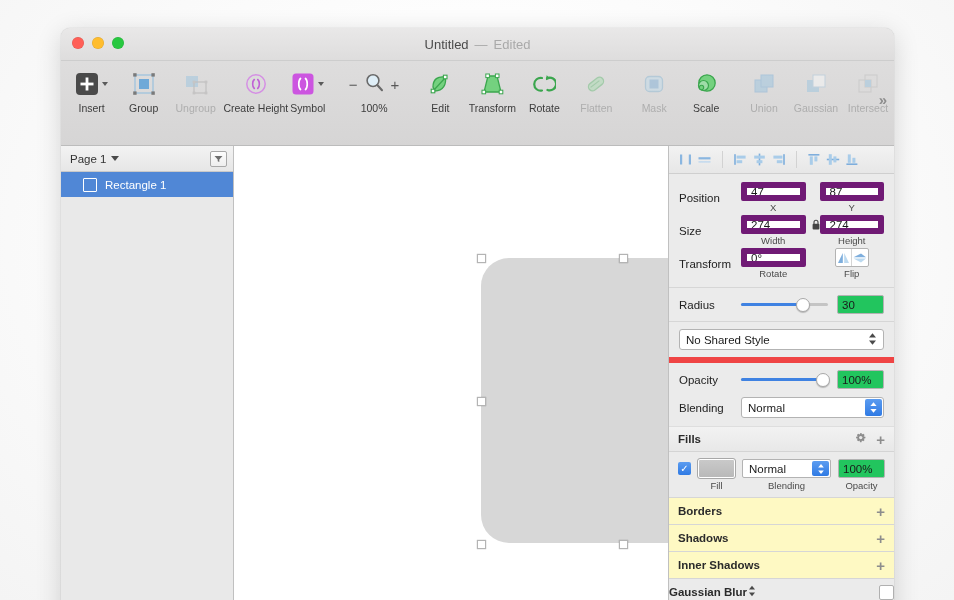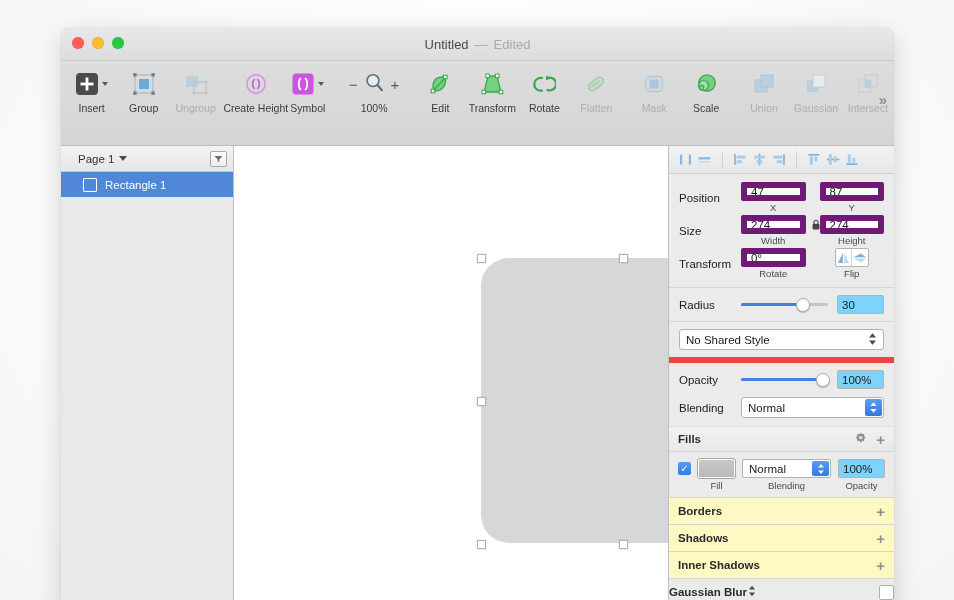--- a/index.html
+++ b/index.html
@@ -84,21 +84,21 @@
   #sidebar{
     width:172px;background:#e9e9e9;border-right:1px solid #c0c0c0;
     display:flex;flex-direction:column;
   }
   #page-bar{
     height:25px;background:linear-gradient(to bottom,#f3f3f3,#e6e6e6);
     border-bottom:1px solid #c9c9c9;
     display:flex;align-items:center;justify-content:space-between;
     padding:0 6px 0 9px;
   }
-  #page-bar .pg{display:flex;align-items:center;gap:5px;font-size:11.5px;color:#333;margin-left:8px;}
+  #page-bar .pg{display:flex;align-items:center;gap:5px;font-size:11.5px;color:#333;}
   .tri-down{width:0;height:0;border-left:4px solid transparent;border-right:4px solid transparent;border-top:5px solid #4a4a4a;}
   #filter-btn{
     width:15px;height:14px;border:1px solid #a8a8a8;border-radius:2px;
     background:linear-gradient(to bottom,#fdfdfd,#eeeeee);
     display:flex;align-items:center;justify-content:center;
   }
   .layer-row{
     height:25px;display:flex;align-items:center;gap:8px;padding-left:22px;
     font-size:11.5px;color:#fff;background:#5087d6;
   }
@@ -152,21 +152,21 @@
   .flipbtn + .flipbtn{border-left:1px solid #d5d5d5;}
 
   
   .sliderow{display:flex;align-items:center;padding:7px 10px;border-bottom:1px solid #d6d6d6;}
   .sliderow .flabel{width:62px;}
   .slider{flex:1;position:relative;height:14px;display:flex;align-items:center;margin-right:9px;}
   .track{position:absolute;left:0;right:0;height:3px;border-radius:2px;background:#c4c4c4;}
   .trackfill{position:absolute;left:0;height:3px;border-radius:2px;background:#3f82e2;}
   .knob{position:absolute;width:12px;height:12px;border-radius:50%;background:#ffffff;
         border:1px solid #a9a9a9;box-shadow:0 1px 1px rgba(0,0,0,.22);}
-  .numbox{width:47px;height:19px;box-sizing:border-box;background:#7dd3fc;border:1px solid #b3b3b3;
+  .numbox{width:47px;height:19px;box-sizing:border-box;background:#22c55e;border:1px solid #b3b3b3;
           border-radius:2px;font-size:11.5px;padding:0 4px;line-height:17px;color:#1a1a1a;}
 
   .stylerow{
     margin:0;padding:7px 10px;border-bottom:6px solid #ef4444;background:#ebebeb;
   }
   .popup{
     position:relative;height:21px;box-sizing:border-box;background:#fff;
     border:1px solid #b3b3b3;border-radius:3px;
     display:flex;align-items:center;padding:0 6px;font-size:11.5px;color:#1a1a1a;
   }

